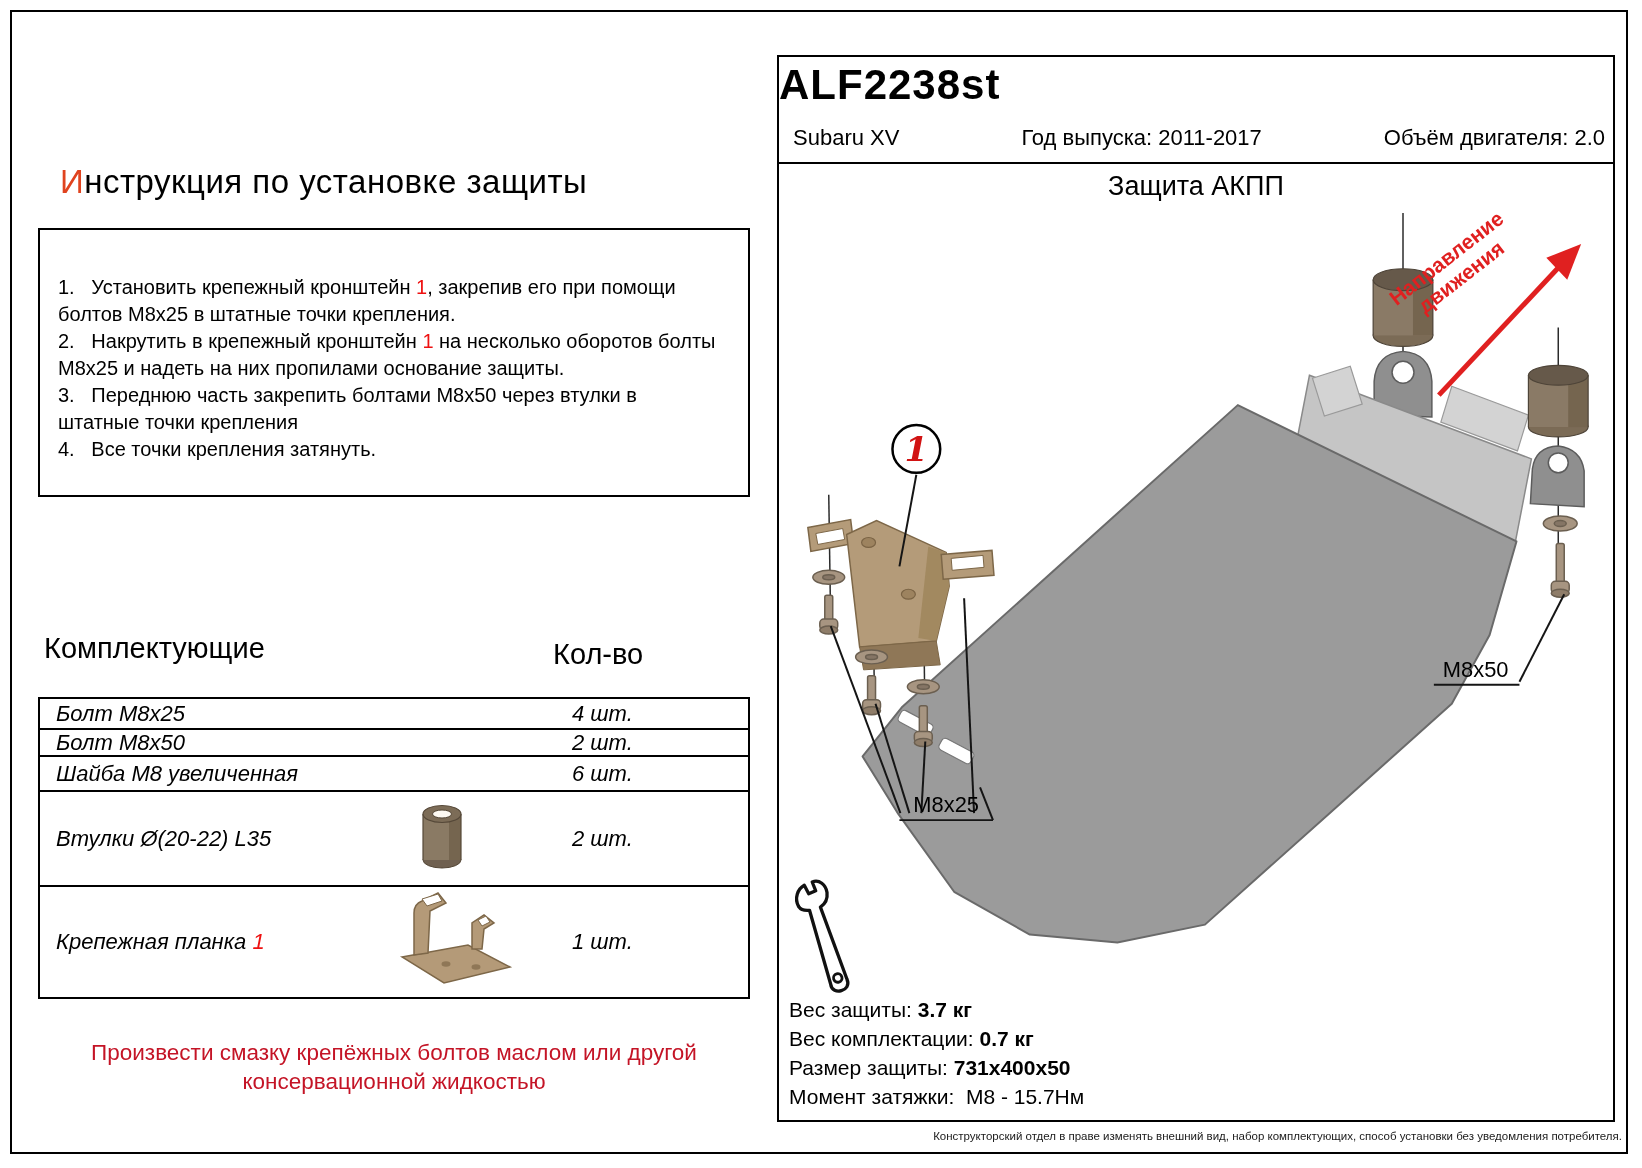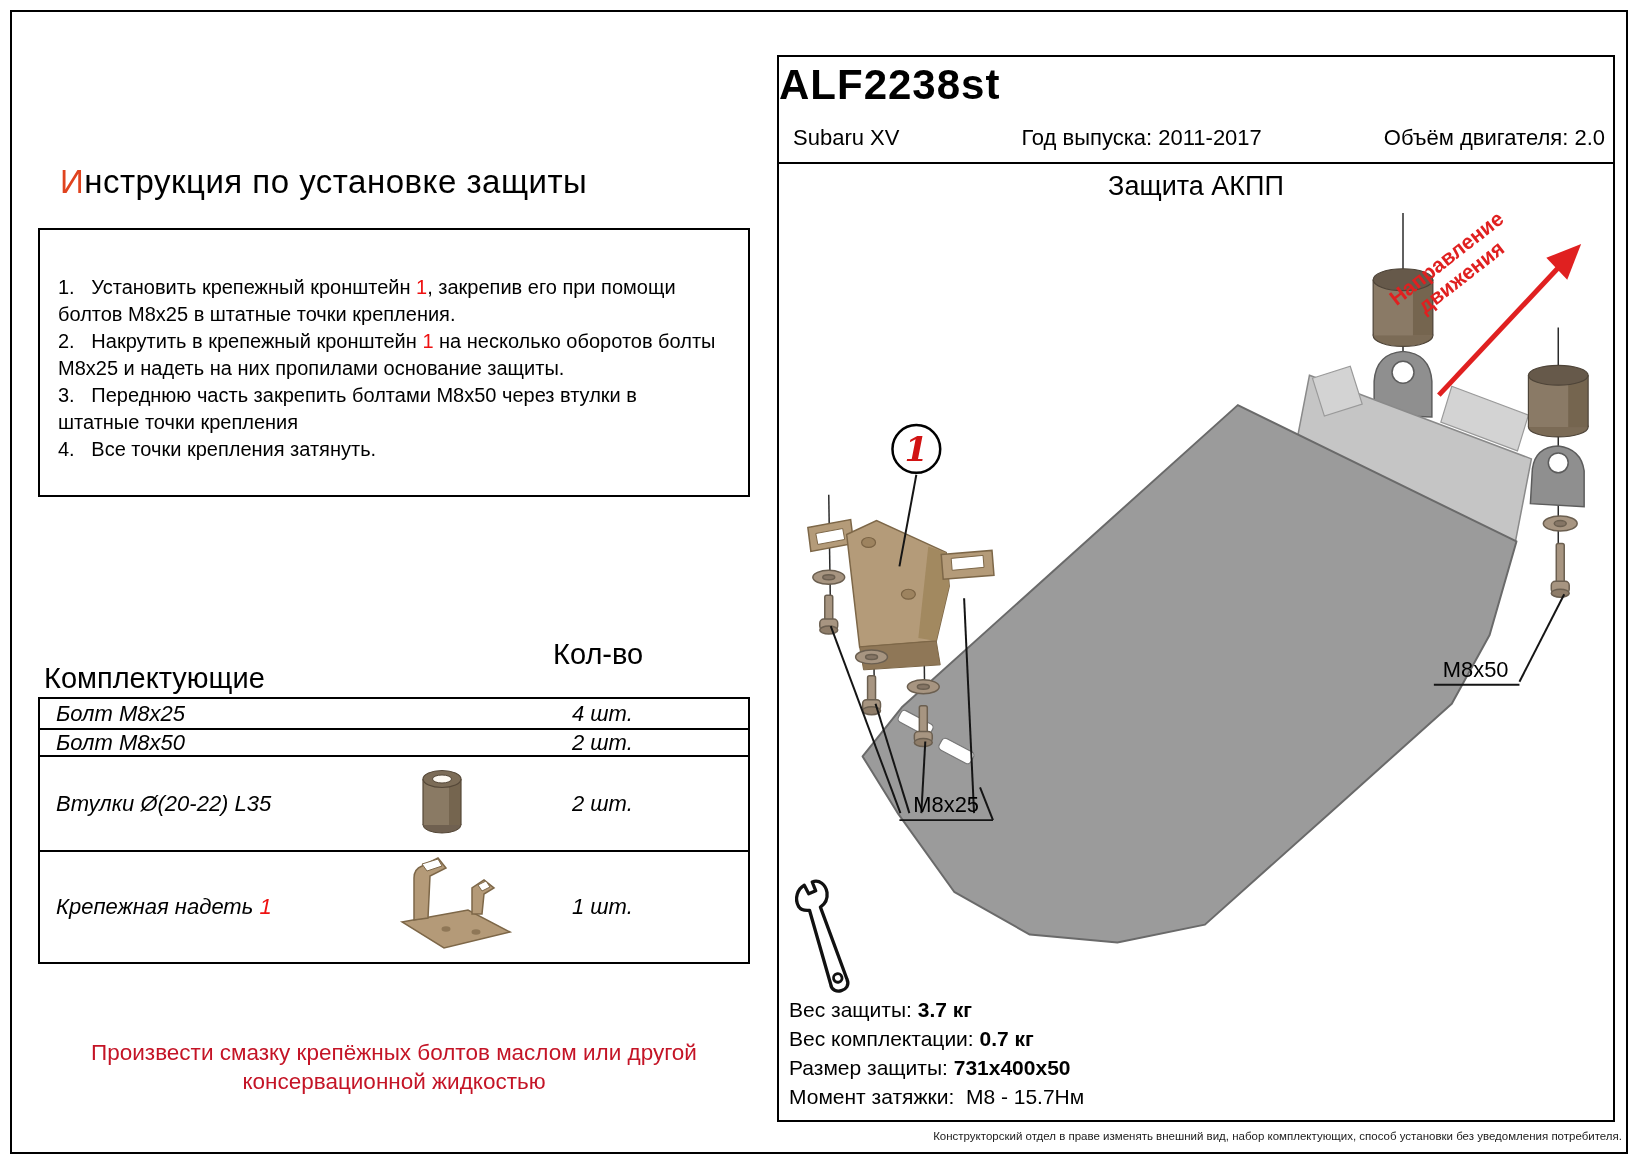--- a/index.html
+++ b/index.html
@@ -4,21 +4,21 @@
 <style>
   html,body{margin:0;padding:0;background:#fff;}
   body{width:1642px;height:1168px;position:relative;font-family:"Liberation Sans",sans-serif;color:#000;overflow:hidden;}
   .page-border{position:absolute;left:10px;top:10px;width:1614px;height:1140px;border:2px solid #000;}
   
   .main-title{position:absolute;left:46px;top:163px;font-size:33px;letter-spacing:.5px;margin-left:14px;}
   .main-title .red{color:#e0431f;}
   .instr-box{position:absolute;left:38px;top:228px;width:712px;height:269px;border:2px solid #000;box-sizing:border-box;}
   .instr-text{padding:44px 26px 0 18px;font-size:20px;line-height:27px;}
   .red-num{color:#ee1111;}
-  .comp-heading{position:absolute;left:44px;top:662px;font-size:29px;}
+  .comp-heading{position:absolute;left:44px;top:632px;font-size:29px;}
   .qty-heading{position:absolute;left:553px;top:638px;font-size:29px;}
   .comp-table{position:absolute;left:38px;top:697px;width:712px;border:2px solid #000;box-sizing:border-box;font-style:italic;font-size:22px;}
   .comp-row{position:relative;border-top:2px solid #000;}
   .comp-row:first-child{border-top:none;text-align:center;}
   .comp-row .nm{position:absolute;left:16px;top:50%;transform:translateY(-50%);white-space:nowrap;}
   .comp-row .qt{position:absolute;left:532px;top:50%;transform:translateY(-50%);white-space:nowrap;}
   .r-h31{height:29px}.r-h25{height:25px}.r-h35{height:33px}.r-h95{height:93px}.r-h114{height:110px}
   .row-icon{position:absolute;}
   .warning{position:absolute;left:38px;top:1038px;width:712px;text-align:center;color:#c41426;font-size:22.5px;line-height:29px;}
   
@@ -55,37 +55,41 @@
 
 <div class="comp-table">
   <div class="comp-row r-h31">
     <span class="nm">Болт М8х25</span>
     <span class="qt">4 шт.</span>
   </div>
   <div class="comp-row r-h25">
     <span class="nm">Болт М8х50</span>
     <span class="qt">2 шт.</span>
   </div>
+  <div class="comp-row r-h35">
+    <span class="nm">Шайба М8 увеличенная</span>
+    <span class="qt">6 шт.</span>
+  </div>
   <div class="comp-row r-h95">
     <span class="nm">Втулки Ø(20-22) L35</span>
     <span class="row-icon" style="left:378px;top:10px;">
       <svg width="48" height="70" viewBox="0 0 48 70">
         <ellipse cx="24" cy="58" rx="19" ry="8" fill="#6f6050" stroke="#554838" stroke-width="1"></ellipse>
         <rect x="5" y="12" width="38" height="46" fill="#8a7a64" stroke="none"></rect>
         <rect x="31" y="12" width="12" height="46" fill="#75654f"></rect>
         <line x1="5" y1="12" x2="5" y2="58" stroke="#554838" stroke-width="1.2"></line>
         <line x1="43" y1="12" x2="43" y2="58" stroke="#554838" stroke-width="1.2"></line>
         <ellipse cx="24" cy="12" rx="19" ry="8.5" fill="#7c6c57" stroke="#554838" stroke-width="1.2"></ellipse>
         <ellipse cx="24" cy="12" rx="9.5" ry="4" fill="#fdf9f2" stroke="#554838" stroke-width="1"></ellipse>
       </svg>
     </span>
     <span class="qt">2 шт.</span>
   </div>
   <div class="comp-row r-h114">
-    <span class="nm"><span>Крепежная надеть </span><span class="red-num">1</span></span>
+    <span class="nm"><span>Крепежная планка </span><span class="red-num">1</span></span>
     <span class="row-icon" style="left:340px;top:4px;">
       <svg width="140" height="104" viewBox="0 0 140 104">
         <polygon points="22,66 88,54 130,76 64,92" fill="#b49a78" stroke="#7d6748" stroke-width="1.5"></polygon>
         <ellipse cx="66" cy="73" rx="4.5" ry="2.8" fill="#8f7757"></ellipse>
         <ellipse cx="96" cy="76" rx="4.5" ry="2.8" fill="#8f7757"></ellipse>
         <path d="M34,64 L34,22 Q34,13 42,10 L58,2 L66,12 L50,20 L48,62 Z" fill="#b49a78" stroke="#7d6748" stroke-width="1.5"></path>
         <polygon points="42,8 58,3 62,10 47,15" fill="#fff" stroke="#7d6748" stroke-width="1"></polygon>
         <path d="M92,58 L92,32 L104,24 L114,32 L104,38 L102,58 Z" fill="#b49a78" stroke="#7d6748" stroke-width="1.5"></path>
         <polygon points="98,29 106,25 110,31 102,35" fill="#fff" stroke="#7d6748" stroke-width="1"></polygon>
       </svg>

